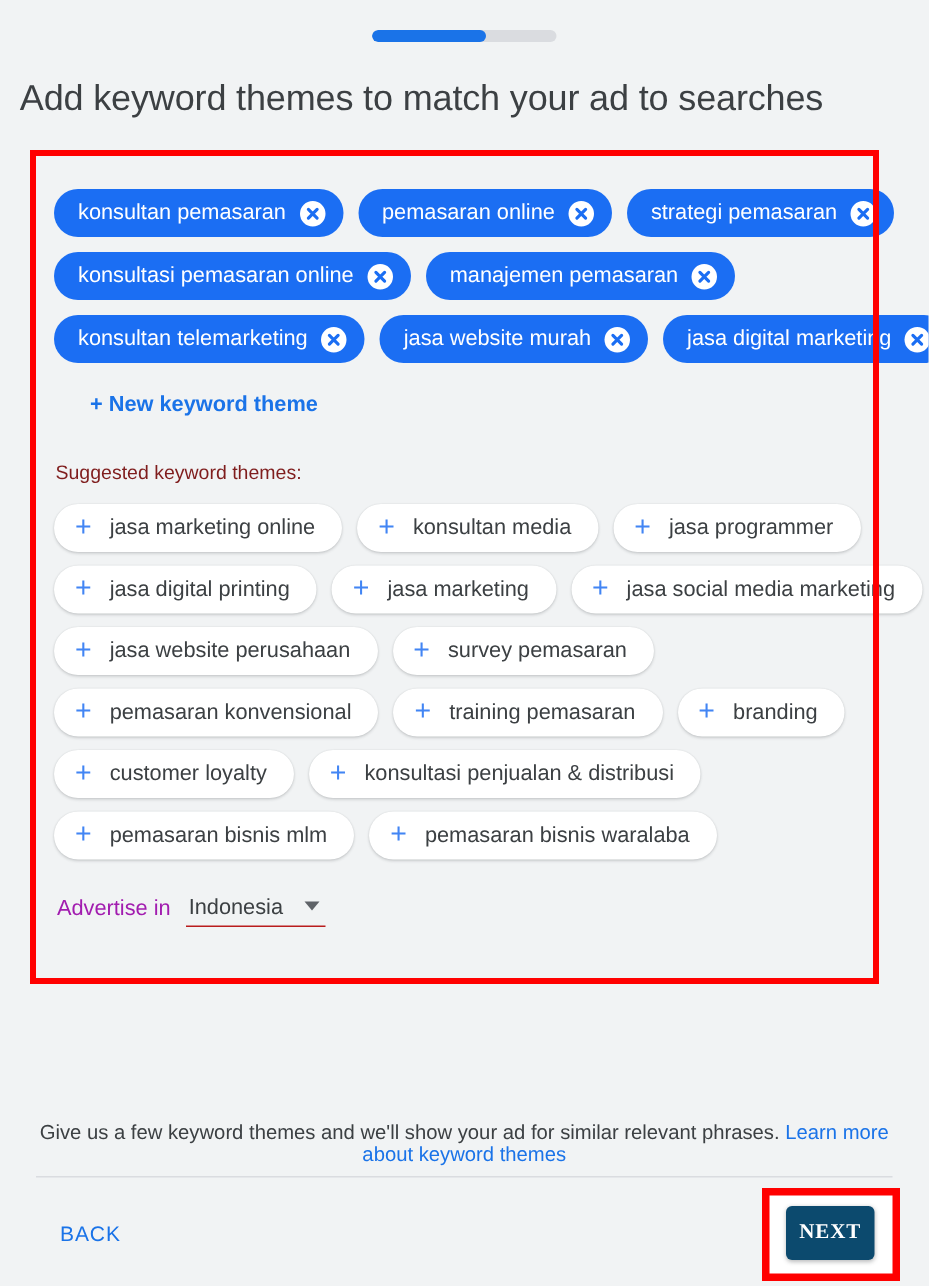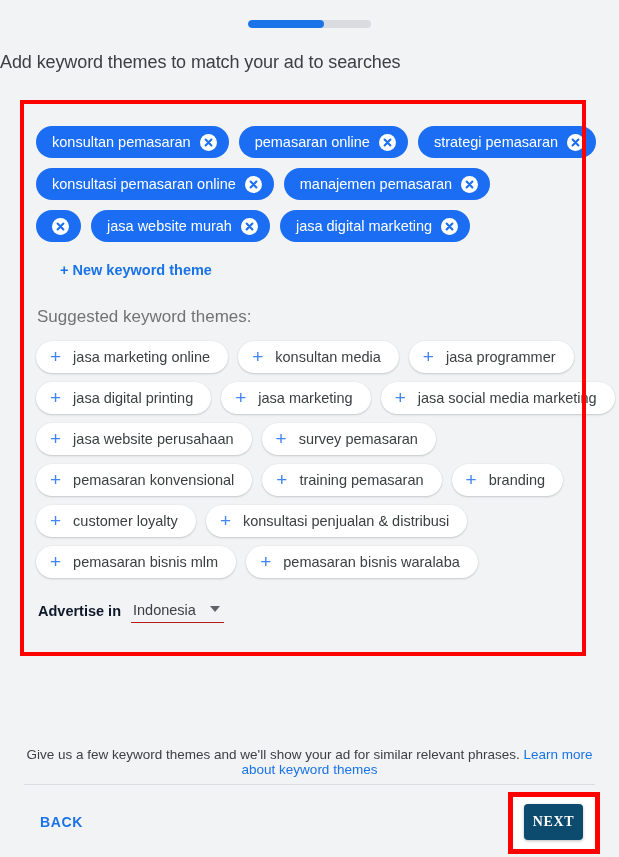--- a/index.html
+++ b/index.html
@@ -40,22 +40,22 @@
     background: #1a73e8;
     border-radius: 4px;
   }
 
   
   .page-title {
     position: absolute;
     top: 52px;
     left: 0;
     width: 562px;
-    text-align: left;
-    font-size: 18px;
+    text-align: center;
+    font-size: 24px;
     font-weight: 400;
     color: #3c4043;
     letter-spacing: -0.1px;
     white-space: nowrap;
   }
 
   
   .highlight-box {
     position: absolute;
     left: 20px;
@@ -120,22 +120,22 @@
     color: #1a73e8;
     font-size: 14.5px;
     font-weight: bold;
     cursor: pointer;
     white-space: nowrap;
   }
 
   
   .suggested-label {
     margin: 28px 0 0 1px;
-    font-size: 17px;
-    color: #737373;
+    font-size: 13px;
+    color: #7f1d1d;
   }
 
   
   .sugg-rows { margin-top: 14px; }
   .sugg-row {
     display: flex;
     align-items: center;
     gap: 10px;
     margin-bottom: 9px;
     flex-wrap: nowrap;
@@ -167,23 +167,22 @@
   
   .advertise-row {
     display: flex;
     align-items: flex-end;
     gap: 10px;
     margin-top: 24px;
     margin-left: 2px;
   }
   .advertise-label {
     font-size: 14.5px;
-    color: #0f172a;
+    color: #a21caf;
     padding-bottom: 4px;
-    font-weight: bold;
   }
   .advertise-select {
     display: inline-flex;
     align-items: center;
     gap: 14px;
     border-bottom: 1px solid #b91c1c;
     padding: 0 4px 4px 2px;
     min-width: 82px;
     cursor: pointer;
   }
@@ -224,21 +223,21 @@
     top: 784px;
     width: 571px;
     height: 1px;
     background: #dadce0;
   }
   .btn-back {
     position: absolute;
     left: 32px;
     top: 808px;
     font-size: 14px;
-    font-weight: bold;
+    font-weight: normal;
     letter-spacing: 0.6px;
     color: #1a73e8;
     background: none;
     border: none;
     padding: 6px 8px;
     cursor: pointer;
     font-family: "Liberation Sans", sans-serif;
   }
   .next-highlight {
     position: absolute;
@@ -322,20 +321,21 @@
           <span>manajemen pemasaran</span>
           <span class="chip-close">
             <svg width="11" height="11" viewBox="0 0 11 11">
               <path d="M2.6 2.6 L8.4 8.4 M8.4 2.6 L2.6 8.4" stroke="#1b6ef3" stroke-width="2.1" stroke-linecap="round"></path>
             </svg>
           </span>
         </span>
       </div>
       <div class="chip-row">
         <span class="chip-selected">
+          <span>konsultan telemarketing</span>
           <span class="chip-close">
             <svg width="11" height="11" viewBox="0 0 11 11">
               <path d="M2.6 2.6 L8.4 8.4 M8.4 2.6 L2.6 8.4" stroke="#1b6ef3" stroke-width="2.1" stroke-linecap="round"></path>
             </svg>
           </span>
         </span>
         <span class="chip-selected">
           <span>jasa website murah</span>
           <span class="chip-close">
             <svg width="11" height="11" viewBox="0 0 11 11">

